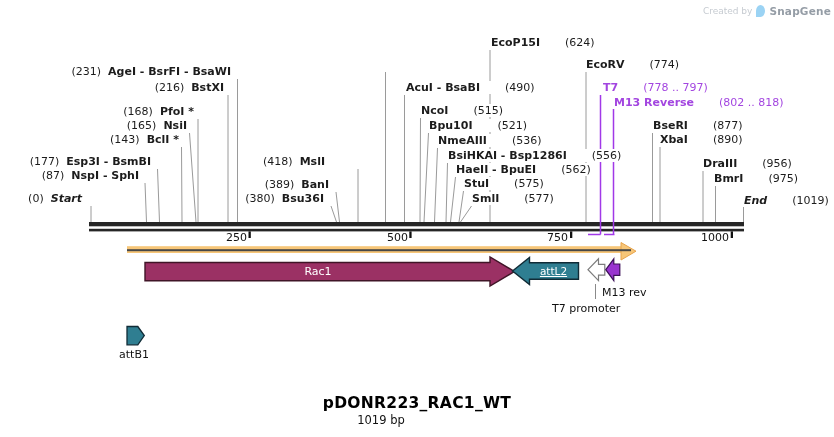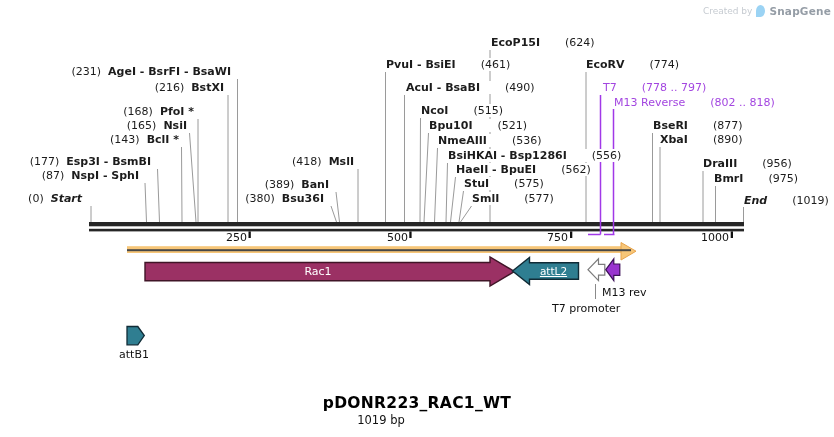--- a/index.html
+++ b/index.html
@@ -10,21 +10,21 @@
   #map-svg { position:absolute; left:0; top:0; }
   .site {
     position:absolute; white-space:nowrap; font-size:11px; line-height:13px;
     color:#1c1c1c; background:#ffffff; padding:0 1px;
   }
   .site .nm { font-weight:bold; }
   .site .ps { font-weight:normal; }
   .site.l .ps { margin-right:7px; }
   .site.r .nm { margin-right:25px; }
   .it { font-style:italic; }
-  .pr .nm { font-weight:normal; }
+  .pr .nm { font-weight:bold; }
   .pr span { color:#a346e0; }
   .tickl { position:absolute; font-size:11px; line-height:12px; color:#111; }
   .featl { position:absolute; font-size:11px; line-height:13px; color:#111; background:transparent; }
   .featl.onarrow { color:#fff; font-weight:normal; text-align:center; }
   .featl.u { text-decoration:underline; font-size:10.5px; }
   #watermark { position:absolute; top:5px; right:3px; display:flex; align-items:center; gap:4px; }
   #wm-prefix { font-size:9px; color:#c6cbd1; }
   #wm-brand { font-size:10.5px; color:#959da6; font-weight:600; letter-spacing:0.2px; }
   #wm-icon { width:9px; height:12px; background:#9bd3f4; border-radius:55% 55% 55% 0; }
   #plasmid-title { position:absolute; top:394px; left:0; width:834px; text-align:center;
@@ -86,24 +86,23 @@
   <div class="site l" style="right:602px; top:65px"><span class="ps">(231)</span><span class="nm">AgeI - BsrFI - BsaWI</span></div>
   <div class="site l" style="right:609px; top:81px"><span class="ps">(216)</span><span class="nm">BstXI</span></div>
   <div class="site l" style="right:639px; top:105px"><span class="ps">(168)</span><span class="nm">PfoI *</span></div>
   <div class="site l" style="right:646px; top:119px"><span class="ps">(165)</span><span class="nm">NsiI</span></div>
   <div class="site l" style="right:654px; top:133px"><span class="ps">(143)</span><span class="nm">BclI *</span></div>
   <div class="site l" style="right:682px; top:155px"><span class="ps">(177)</span><span class="nm">Esp3I - BsmBI</span></div>
   <div class="site l" style="right:694px; top:169px"><span class="ps">(87)</span><span class="nm">NspI - SphI</span></div>
   <div class="site l" style="right:751px; top:192px"><span class="ps">(0)</span><span class="nm it">Start</span></div>
   <div class="site l" style="right:504px; top:178px"><span class="ps">(389)</span><span class="nm">BanI</span></div>
   <div class="site l" style="right:509px; top:192px"><span class="ps">(380)</span><span class="nm">Bsu36I</span></div>
-  <div class="site l" style="right:479px; top:155px"><span class="ps">(418)</span><span class="nm">MslI</span></div>
+  <div class="site l" style="right:508px; top:155px"><span class="ps">(418)</span><span class="nm">MslI</span></div>
 
   <div class="site r" style="left:490px; top:36px"><span class="nm">EcoP15I</span><span class="ps">(624)</span></div>
-  <div class="site r" style="left:385px; top:58px"><span class="nm">PvuI - BsiEI</span><span class="ps">(461)</span></div>
   <div class="site r" style="left:405px; top:81px"><span class="nm">AcuI - BsaBI</span><span class="ps">(490)</span></div>
   <div class="site r" style="left:420px; top:104px"><span class="nm">NcoI</span><span class="ps">(515)</span></div>
   <div class="site r" style="left:428px; top:119px"><span class="nm">Bpu10I</span><span class="ps">(521)</span></div>
   <div class="site r" style="left:437px; top:134px"><span class="nm">NmeAIII</span><span class="ps">(536)</span></div>
   <div class="site r" style="left:447px; top:149px"><span class="nm">BsiHKAI - Bsp1286I</span><span class="ps">(556)</span></div>
   <div class="site r" style="left:455px; top:163px"><span class="nm">HaeII - BpuEI</span><span class="ps">(562)</span></div>
   <div class="site r" style="left:463px; top:177px"><span class="nm">StuI</span><span class="ps">(575)</span></div>
   <div class="site r" style="left:471px; top:192px"><span class="nm">SmlI</span><span class="ps">(577)</span></div>
   <div class="site r" style="left:585px; top:58px"><span class="nm">EcoRV</span><span class="ps">(774)</span></div>
   <div class="site r" style="left:652px; top:119px"><span class="nm">BseRI</span><span class="ps">(877)</span></div>

